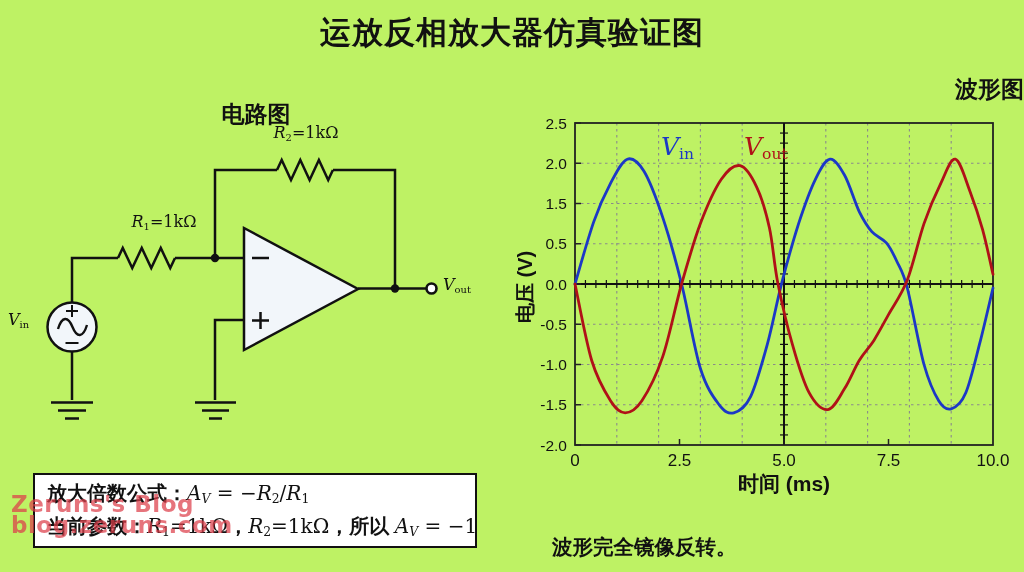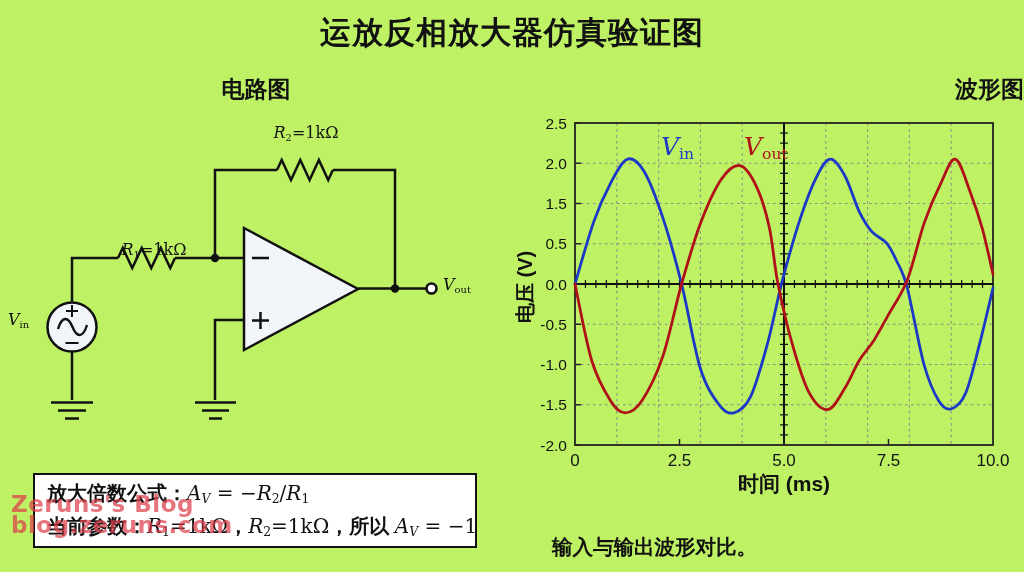--- a/index.html
+++ b/index.html
@@ -2,21 +2,21 @@
 <html><head>
 <meta charset="utf-8">
 <style>
   html,body{margin:0;padding:0;background:#fff;}
   .canvas{position:relative;width:1024px;height:572px;background:#bef264;overflow:hidden;
           font-family:"Liberation Sans","DejaVu Sans",sans-serif;color:#111;}
   .title{position:absolute;left:0;top:12px;width:1024px;text-align:center;
          font-size:31px;font-weight:700;letter-spacing:1px;}
   .subhead{position:absolute;top:74px;width:512px;text-align:center;
            font-size:23px;font-weight:700;}
-  .subhead.left{left:0;}
+  .subhead.left{left:0;margin-top:25px;}
   .subhead.right{left:512px;text-align:right;}
   svg{position:absolute;}
   
   .math{font-family:"DejaVu Serif","Liberation Serif",serif;font-style:normal;}
   .math .mi{font-style:italic;}
   .math .msub{font-size:0.62em;vertical-align:-0.28em;}
   .math .mcn{font-family:"Liberation Sans","DejaVu Sans",sans-serif;font-weight:600;font-style:normal;}
   .clabel{position:absolute;font-size:16px;color:#111;white-space:nowrap;}
   .centered{text-align:center;}
   .legend{position:absolute;font-size:25px;white-space:nowrap;}
@@ -69,21 +69,21 @@
     <circle cx="431.5" cy="288.5" r="5" fill="#fff" stroke="#111" stroke-width="2.6"></circle>
 
     <g stroke="#111" stroke-width="2.6">
       <path d="M195 402.5 H236 M202 410.5 H229 M209 418.5 H222"></path>
     </g>
     <g stroke="#111" stroke-width="2.6">
       <path d="M51 402.5 H93 M58 410.5 H86 M65 418.5 H79"></path>
     </g>
   </svg>
 
-  <div class="clabel math centered" style="left:94px;top:212px;width:120px;margin-top:28px;"><span class="mi">R</span><span class="msub">1</span><span>=1kΩ</span></div>
+  <div class="clabel math centered" style="left:104px;top:212px;width:120px;"><span class="mi">R</span><span class="msub">1</span><span>=1kΩ</span></div>
   <div class="clabel math centered" style="left:246px;top:123px;width:120px;"><span class="mi">R</span><span class="msub">2</span><span>=1kΩ</span></div>
   <div class="clabel math" style="left:8px;top:310px;"><span class="mi">V</span><span class="msub">in</span></div>
   <div class="clabel math" style="left:443px;top:275px;"><span class="mi">V</span><span class="msub">out</span></div>
 
   <svg id="chart-svg" style="left:512px;top:100px;" width="512" height="400" viewBox="0 0 512 400">
       <line x1="63" y1="63.25" x2="481" y2="63.25" stroke="#8a8a8a" stroke-width="1.1" stroke-dasharray="2.5 3.5"></line>
       <line x1="63" y1="103.5" x2="481" y2="103.5" stroke="#8a8a8a" stroke-width="1.1" stroke-dasharray="2.5 3.5"></line>
       <line x1="63" y1="143.75" x2="481" y2="143.75" stroke="#8a8a8a" stroke-width="1.1" stroke-dasharray="2.5 3.5"></line>
       <line x1="63" y1="224.25" x2="481" y2="224.25" stroke="#8a8a8a" stroke-width="1.1" stroke-dasharray="2.5 3.5"></line>
       <line x1="63" y1="264.5" x2="481" y2="264.5" stroke="#8a8a8a" stroke-width="1.1" stroke-dasharray="2.5 3.5"></line>
@@ -203,21 +203,21 @@
   <div id="legend-vin" class="legend math" style="left: 661px; top: 132px; color: rgb(28, 56, 198);"><span class="mi">V</span><span class="msub">in</span></div>
   <div id="legend-vout" class="legend math" style="left: 744px; top: 132px; color: rgb(176, 17, 24);"><span class="mi">V</span><span class="msub">out</span></div>
 
   <div class="formula-box">
     <div class="formula-line math" style="top:5px;"><span class="mcn">放大倍数公式：</span><span class="mi">A</span><span class="mi msub">V</span><span> = −</span><span class="mi">R</span><span class="msub">2</span><span>/</span><span class="mi">R</span><span class="msub">1</span></div>
     <div class="formula-line math" style="top:38px;"><span class="mcn">当前参数：</span><span class="mi">R</span><span class="msub">1</span><span>=1kΩ</span><span class="mcn">，</span><span class="mi">R</span><span class="msub">2</span><span>=1kΩ</span><span class="mcn">，所以 </span><span class="mi">A</span><span class="mi msub">V</span><span> = −1</span></div>
   </div>
 
   <div class="caption">
     <br>
-    <span class="math"><span class="mcn">输入与输出波形对比。</span></span>
+    <span class="math"><span class="mcn">波形完全镜像反转。</span></span>
   </div>
 
   <div class="watermark" style="color: rgb(221, 63, 75);">
     <div class="wl">Zeruns's Blog</div>
     <div class="wl">blog.zeruns.com</div>
   </div>
 
 </div>
 
 </body></html>

